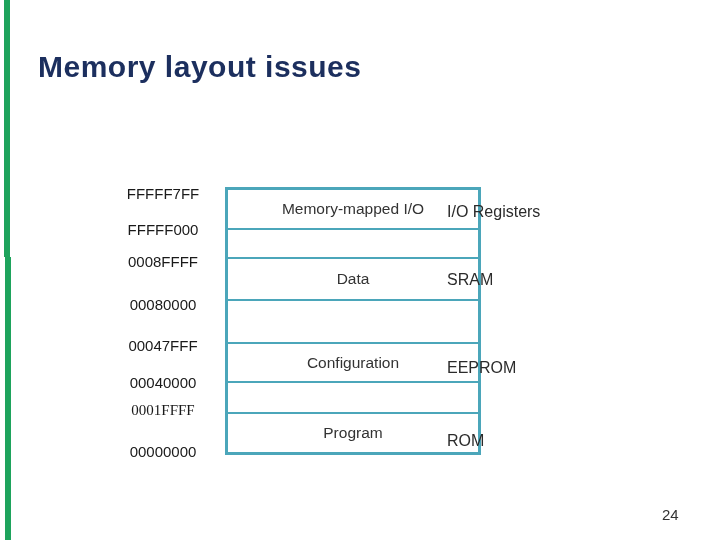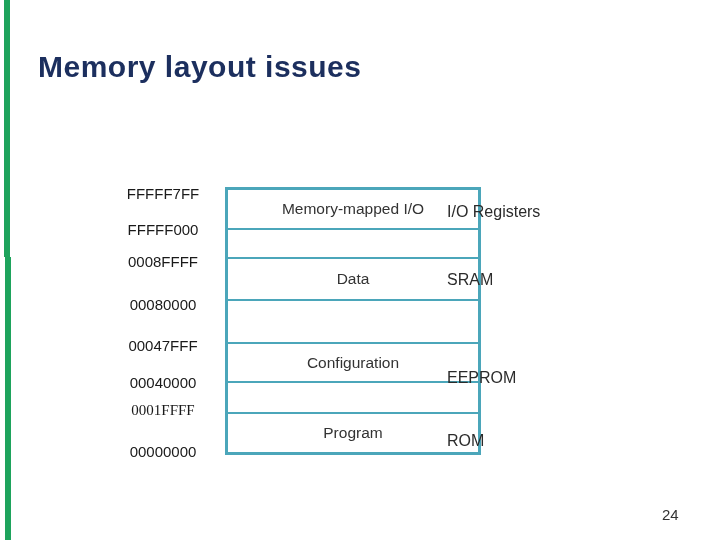--- a/index.html
+++ b/index.html
@@ -73,21 +73,21 @@
   .mrow-6 { height: 40px; }
   .mem-type {
     position: absolute; left: 447px;
     font-size: 16px; line-height: 18px;
     color: #2b2b2b;
     white-space: nowrap;
     margin-top: 7px;
   }
   .mem-type-0 { top: 196px; }
   .mem-type-1 { top: 264px; }
-  .mem-type-2 { top: 362px; }
+  .mem-type-2 { top: 352px; }
   .mem-type-3 { top: 425px; }
   .page-number {
     position: absolute; left: 662px; top: 506px;
     font-size: 15px; color: #333333;
   }
 </style>
 </head>
 <body>
 
 <div class="slide">

